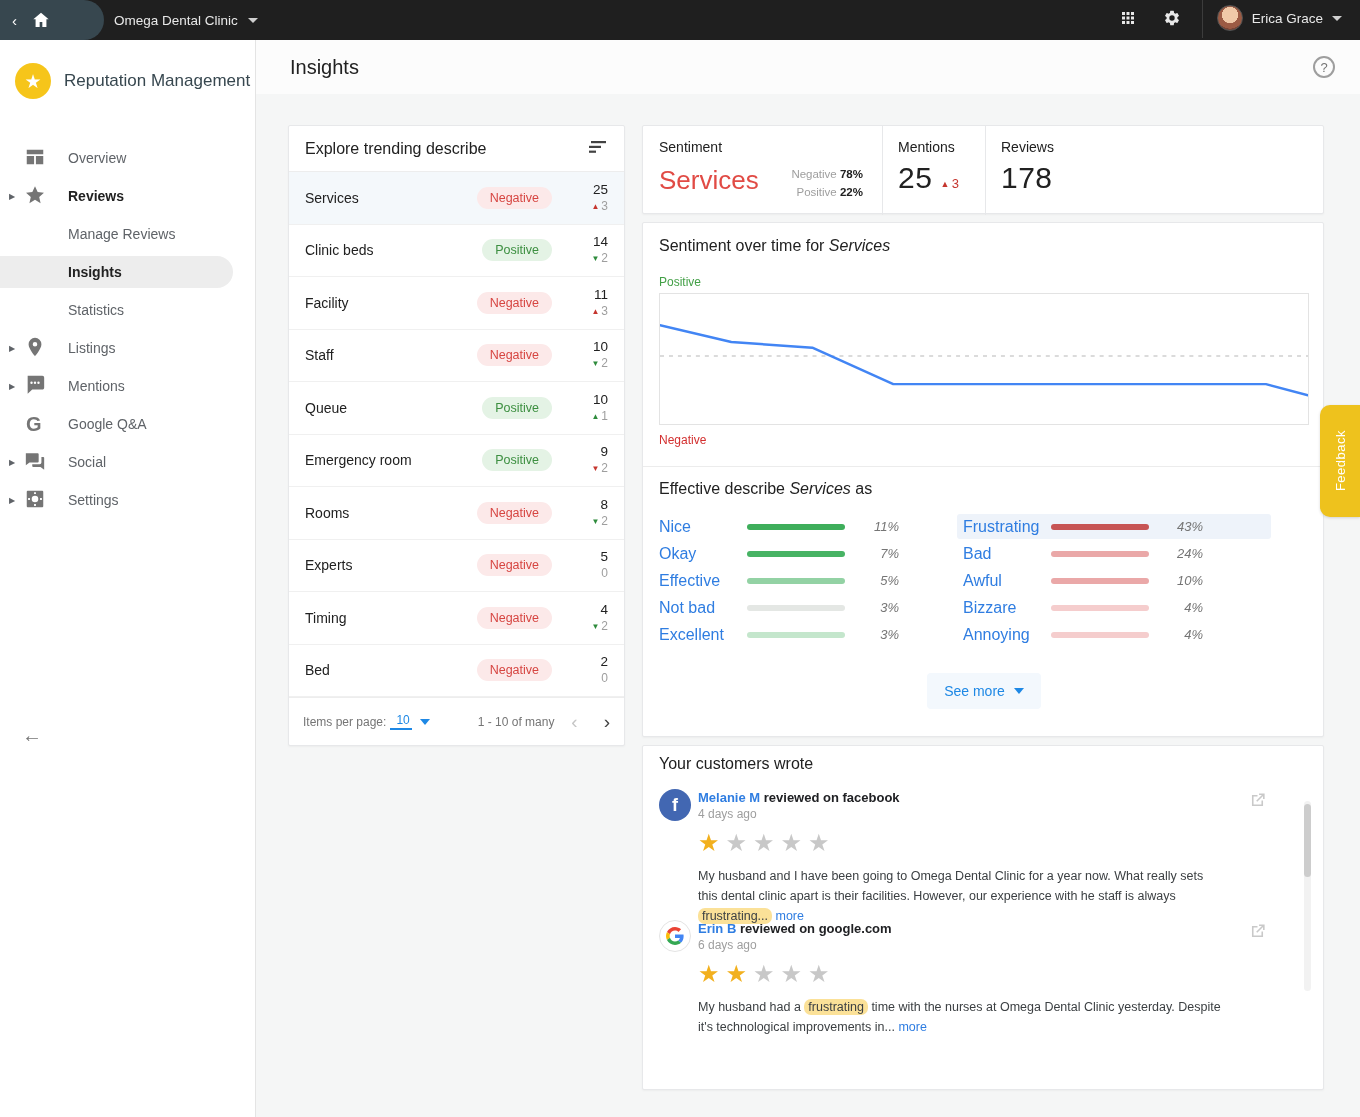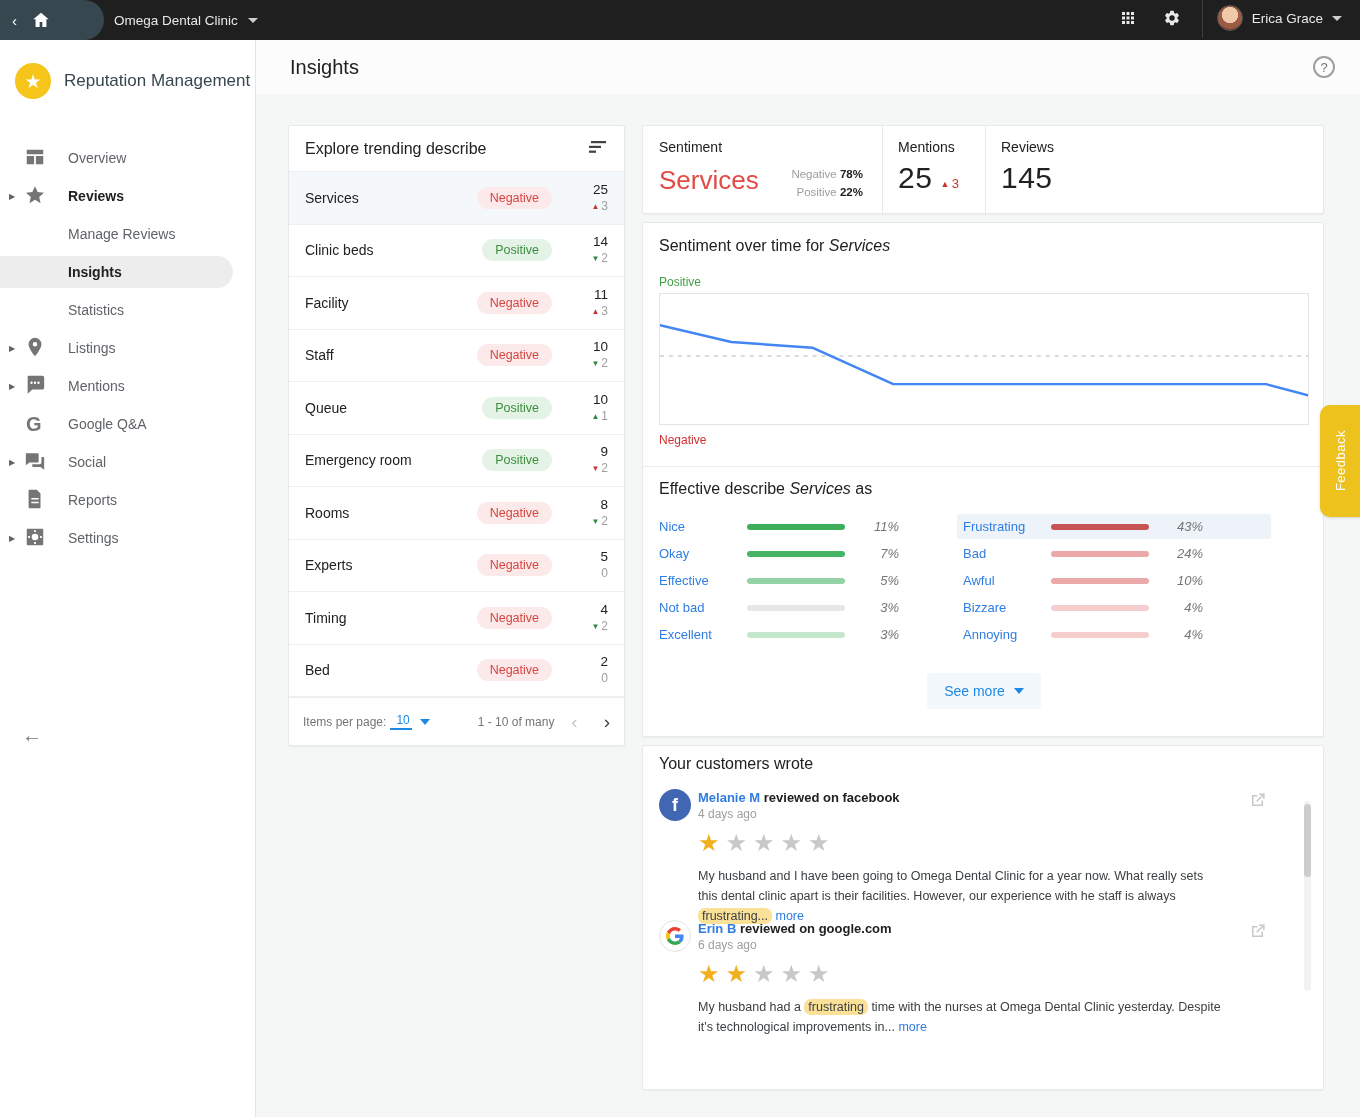--- a/index.html
+++ b/index.html
@@ -90,21 +90,21 @@
   .pos-lbl { color:#43a047; top:52px; }
   .neg-lbl { color:#d32f2f; top:210px; }
   .chart-box { position:absolute; left:16px; top:70px; width:650px; height:132px; border:1px solid #e3e3e3; background:#fff; }
   .chart-box svg { display:block; width:100%; height:100%; }
   .trend-divider { position:absolute; left:0; right:0; top:243px; height:1px; background:#ececec; }
   .terms-col { position:absolute; top:290px; }
   .terms-left { left:16px; width:290px; }
   .terms-right { left:320px; width:284px; }
   .term-row { position:relative; height:27px; display:flex; align-items:center; }
   .term-row.highlight::before { content:""; position:absolute; left:-6px; right:-24px; top:1px; bottom:1px; background:#eef3fa; border-radius:3px; }
-  .term-label { position:relative; width:88px; font-size:13px; color:#2f7de1; cursor:pointer; }
+  .term-label { position:relative; width:88px; font-size:16px; color:#2f7de1; cursor:pointer; }
   .term-bar { position:relative; width:98px; height:6px; border-radius:3px; margin-left:0; }
   .term-val { position:relative; width:54px; text-align:right; font-size:13px; color:#757575;font-style:italic; }
   .see-more { position:absolute; left:284px; top:450px; width:114px; height:36px; background:#f3f8fd; border-radius:4px; border:none; color:#1e88e5; font-size:14px; font-family:inherit; display:flex; align-items:center; justify-content:center; gap:9px; cursor:pointer; }
   .sm-caret { width:0; height:0; border-left:5px solid transparent; border-right:5px solid transparent; border-top:6px solid #1e88e5; }
 
   
   .reviews-card { left:642px; top:745px; width:682px; height:345px; }
   .reviews-title { top:9px; }
   .review { position:absolute; left:16px; right:30px; }
   .review-1 { top:43px; } .review-2 { top:174px; }
@@ -239,27 +239,20 @@
 
   <div class="nav-item">
 
     <span class="nav-expander" style="display: block;">▶</span>
     <span class="nav-icon"><svg viewBox="0 0 24 24">
               <path d="M2 3h13c.6 0 1 .4 1 1v8c0 .6-.4 1-1 1H6l-4 3V3zM22 7h-3v6a2 2 0 0 1-2 2H9v2c0 .6.4 1 1 1h8l4 3V8c0-.6-.4-1-1-1z" transform="translate(0 .5)"></path>
             </svg></span>
     <span class="nav-label">Social</span>
   </div>
 
-  <div class="nav-item">
-
-    <span class="nav-icon"><svg viewBox="0 0 24 24">
-              <path fill-rule="evenodd" d="M6 2h8l4 4v15c0 .6-.4 1-1 1H6c-.6 0-1-.4-1-1V3c0-.6.4-1 1-1zm2 9h8v1.6H8V11zm0 4h8v1.6H8V15z"></path>
-            </svg></span>
-    <span class="nav-label">Reports</span>
-  </div>
 
   <div class="nav-item">
 
     <span class="nav-expander" style="display: block;">▶</span>
     <span class="nav-icon"><svg viewBox="0 0 24 24">
               <path fill-rule="evenodd" d="M4 3h16c.6 0 1 .4 1 1v16c0 .6-.4 1-1 1H4c-.6 0-1-.4-1-1V4c0-.6.4-1 1-1zm8 12.6a3.6 3.6 0 1 0 0-7.2 3.6 3.6 0 0 0 0 7.2zM11 4.5h2v2h-2zm0 13h2v2h-2zm-6.5-6.5h2v2h-2zm13 0h2v2h-2z"></path>
             </svg></span>
     <span class="nav-label">Settings</span>
   </div>
 </div>
@@ -397,21 +390,21 @@
       <div><span class="ratio-lbl">Positive</span> <span class="ratio-val">22%</span></div>
     </div>
     <div class="sum-div" style="left:239px"></div>
     <div class="sum-block" style="left:255px">
       <div class="sum-label">Mentions</div>
       <div class="big-num"><span>25</span><span class="mention-trend"><span class="tr-arrow">▲</span><span>3</span></span></div>
     </div>
     <div class="sum-div" style="left:342px"></div>
     <div class="sum-block" style="left:358px">
       <div class="sum-label">Reviews</div>
-      <div class="big-num">145</div>
+      <div class="big-num">178</div>
     </div>
   </div>
 
   <div class="card trend-card">
     <div class="section-title" style="top:14px"><span>Sentiment over time for </span><i>Services</i></div>
     <div class="axis-lbl pos-lbl">Positive</div>
     <div class="chart-box">
       <svg id="trend-svg" viewBox="0 0 650 132" preserveAspectRatio="none">
           <line x1="0" y1="63" x2="650" y2="63" stroke="#cfcfcf" stroke-width="1.5" stroke-dasharray="4 5"></line>
           <polyline points="0.0,31.6 71.5,48.8 152.8,54.5 234.0,91.5 607.8,91.5 650.0,102.9" fill="none" stroke="#4285f4" stroke-width="2.5" stroke-linejoin="round" stroke-linecap="round"></polyline>

